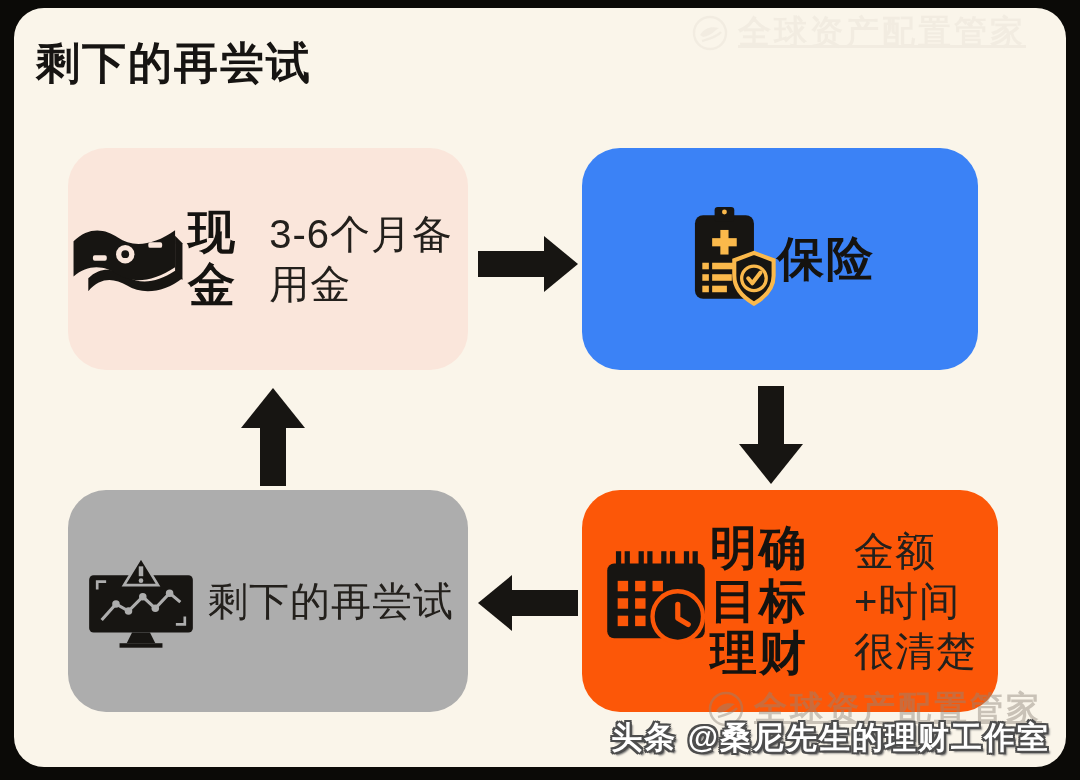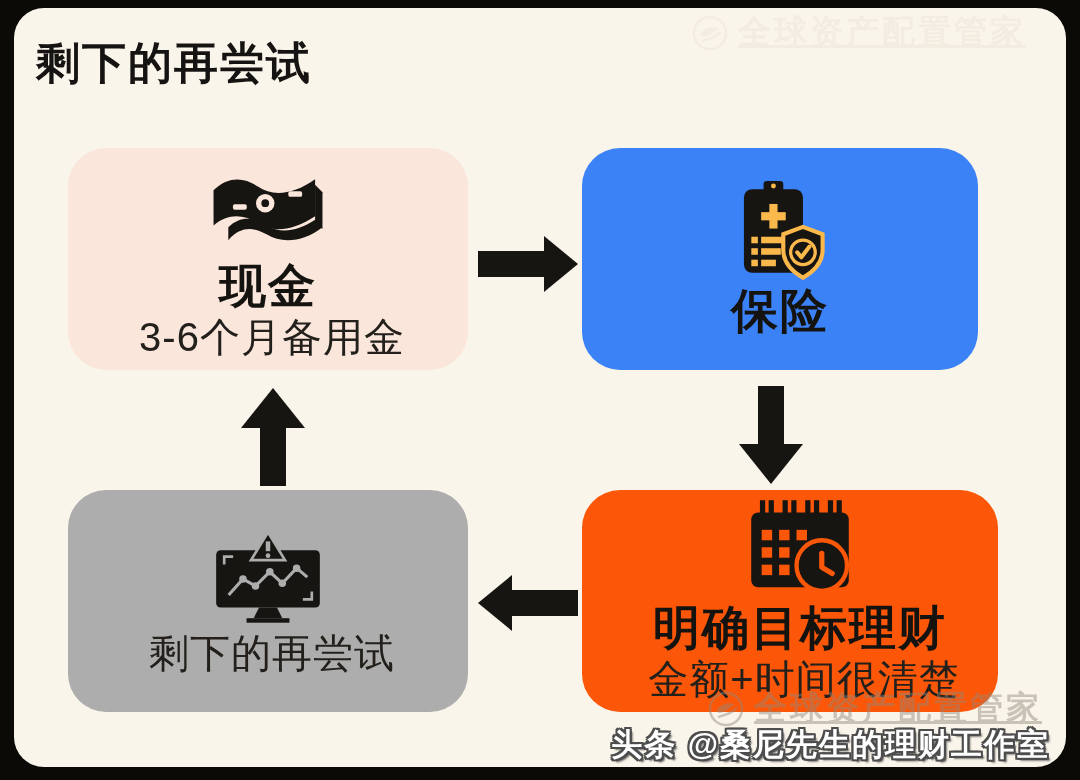--- a/index.html
+++ b/index.html
@@ -11,33 +11,33 @@
   .card{
     position:absolute; left:14px; top:8px; width:1052px; height:759px;
     background:#faf5ea; border-radius:30px;
   }
   .title{
     position:absolute; left:22px; top:26px;
     font-size:44px; font-weight:900; color:#161412; letter-spacing:2px;
   }
   .node{
     position:absolute; border-radius:38px;
-    display:flex; flex-direction:column; align-items:center; justify-content:center;
+    display:flex; align-items:center; justify-content:center;
   }
   .node-cash{ left:54px; top:140px; width:400px; height:222px; background:#fae6db;}
   .node-insurance{ left:568px; top:140px; width:396px; height:222px; background:#3b82f6;}
   .node-goal{ left:568px; top:482px; width:396px; height:222px; background:#fc5708;padding-left:20px;}
   .node-risk{ left:54px; top:482px; width:400px; height:222px; background:#adadad;}
   .node-icon{ height:100px; display:flex; align-items:flex-end; justify-content:center; margin-bottom:4px;}
   .node-title{ font-size:47px; font-weight:900; color:#151310; line-height:1.12; letter-spacing:2px;}
   .node-sub{ font-size:40px; font-weight:400; color:#23201c; line-height:1.25; letter-spacing:1px;margin-left:8px;}
   .arrow{ position:absolute; }
   .arrow svg{ display:block; }
   .footer{
-    position:absolute; right:16px; bottom:1px;
+    position:absolute; right:16px; bottom:8px;
     font-size:31px; font-weight:700; color:#ffffff; letter-spacing:2px;
     text-shadow:
       -2px -2px 0 #4d4d4d, 2px -2px 0 #4d4d4d, -2px 2px 0 #4d4d4d, 2px 2px 0 #4d4d4d,
       -2px 0 0 #4d4d4d, 2px 0 0 #4d4d4d, 0 -2px 0 #4d4d4d, 0 2px 0 #4d4d4d,
       3px 3px 2px #6b6b6b;
     z-index:5;
   }
   .watermark{
     position:absolute; display:flex; align-items:center; gap:8px;
     color:#8f867b; font-size:33px; font-weight:700; letter-spacing:3px;

